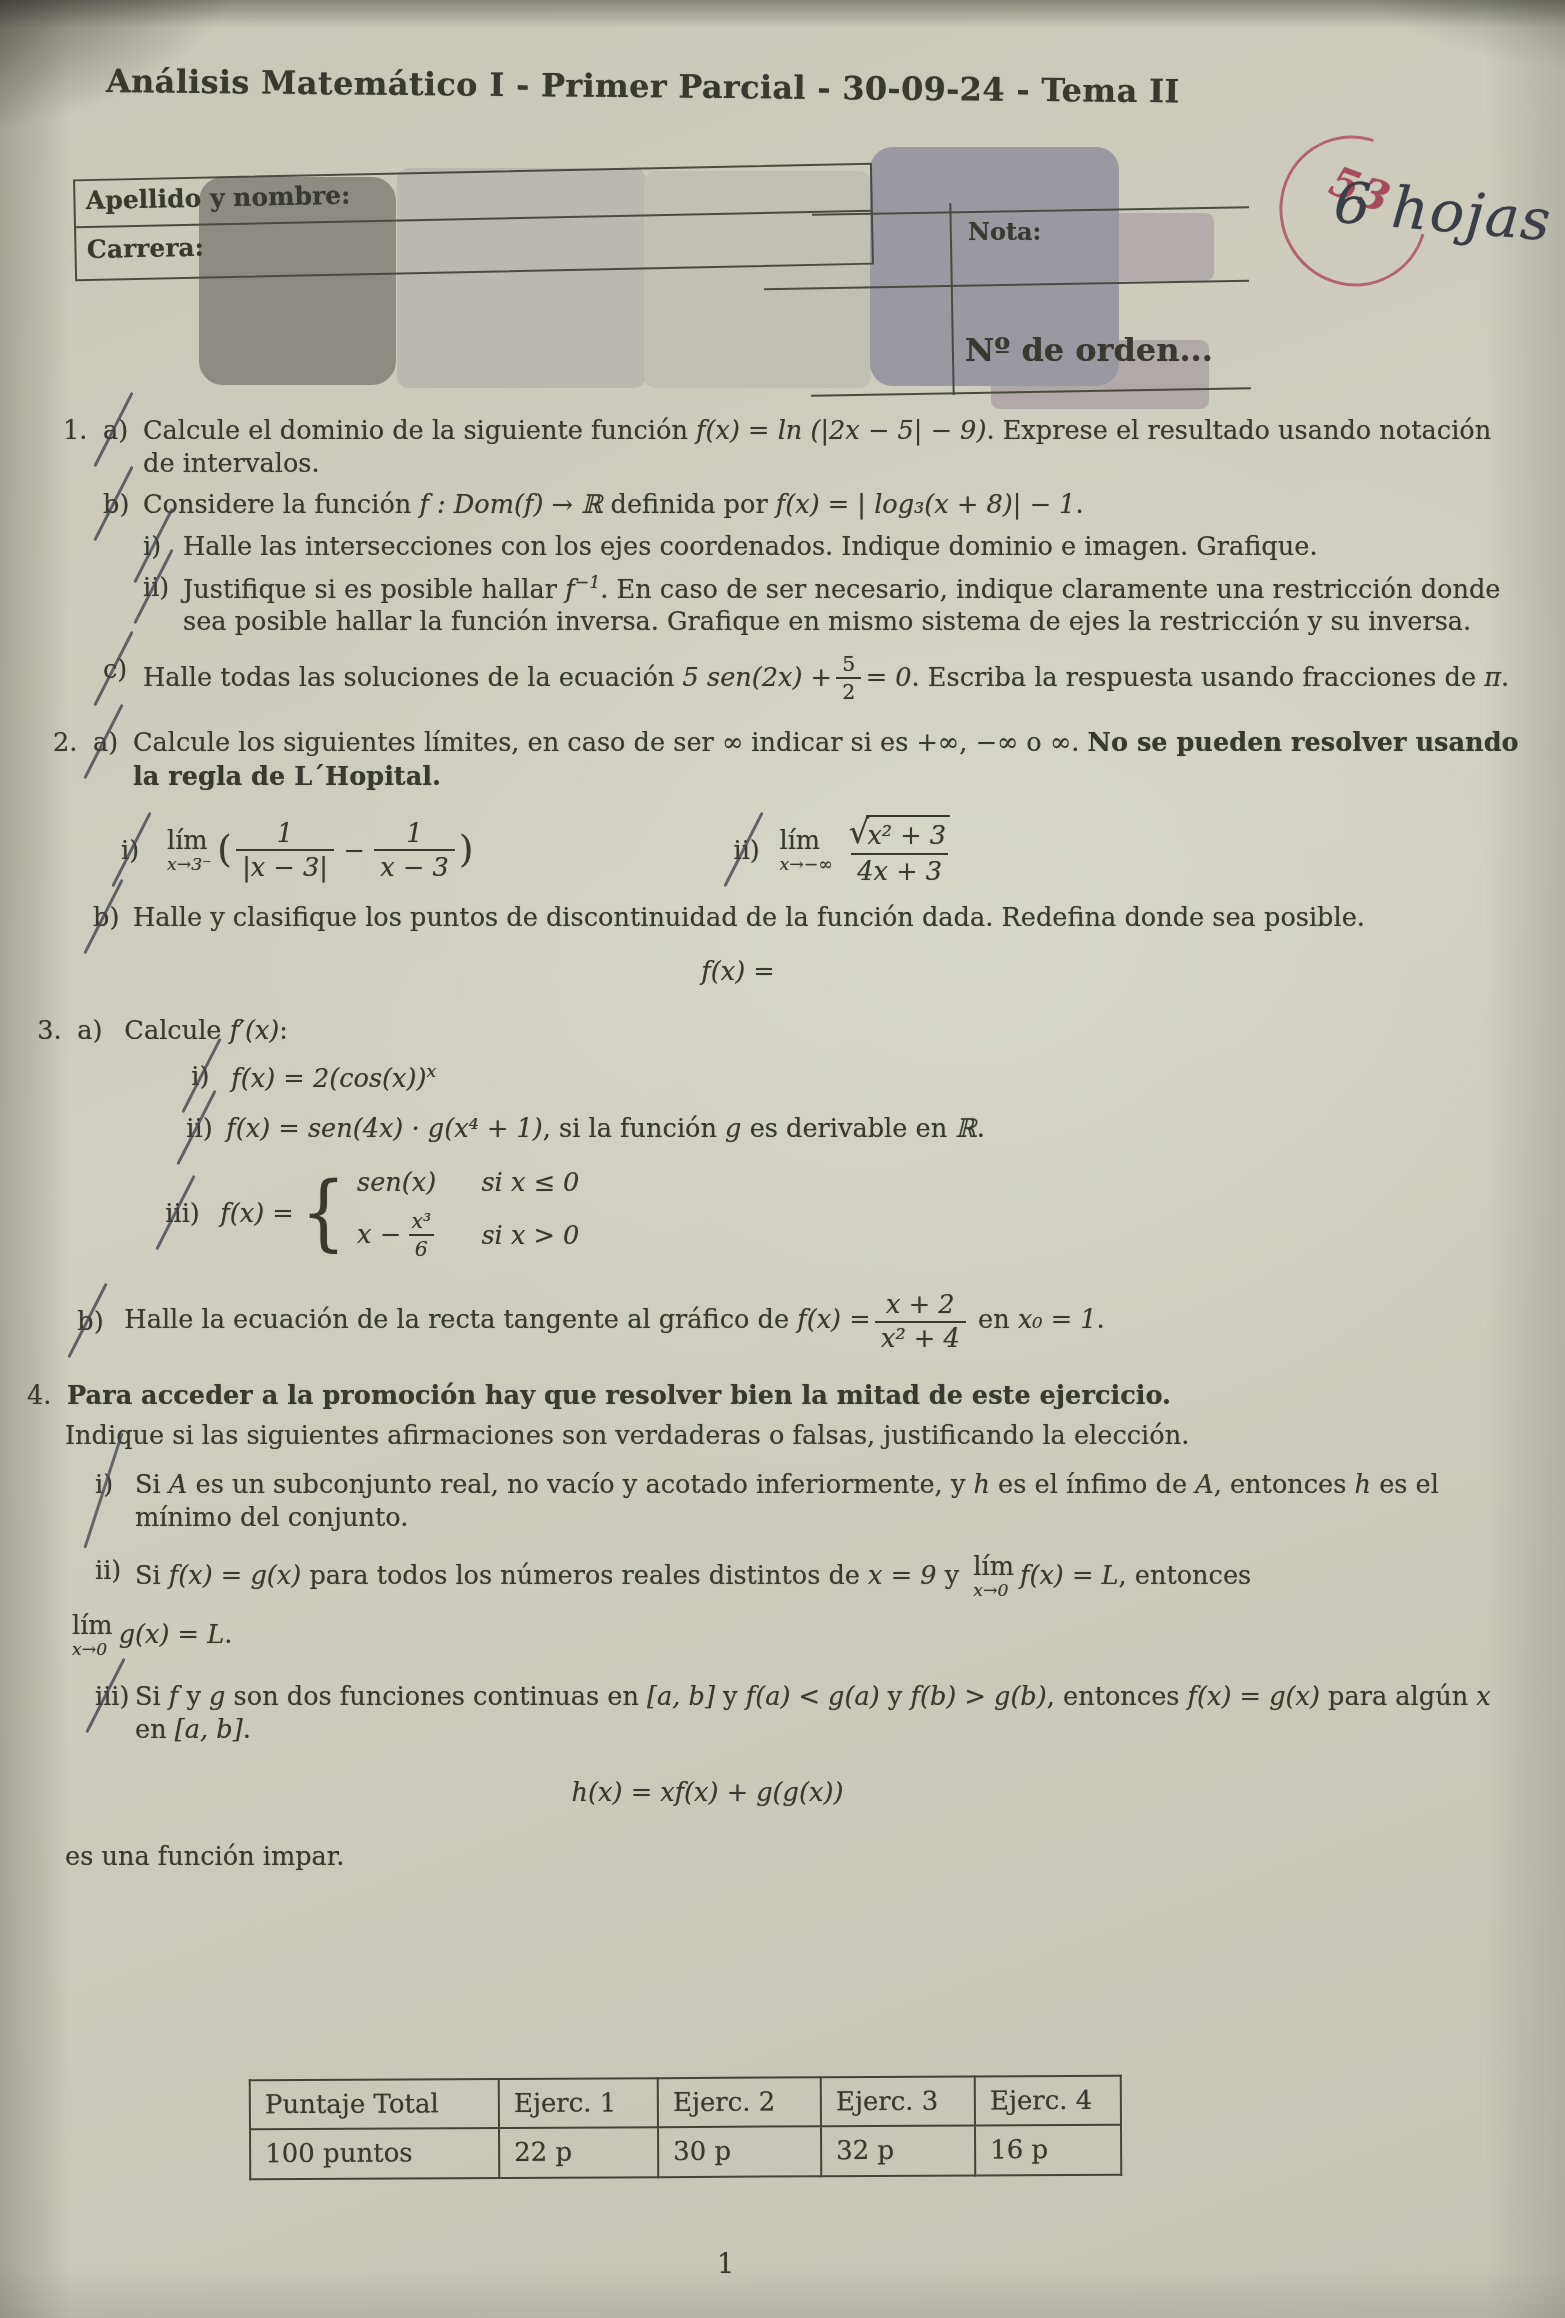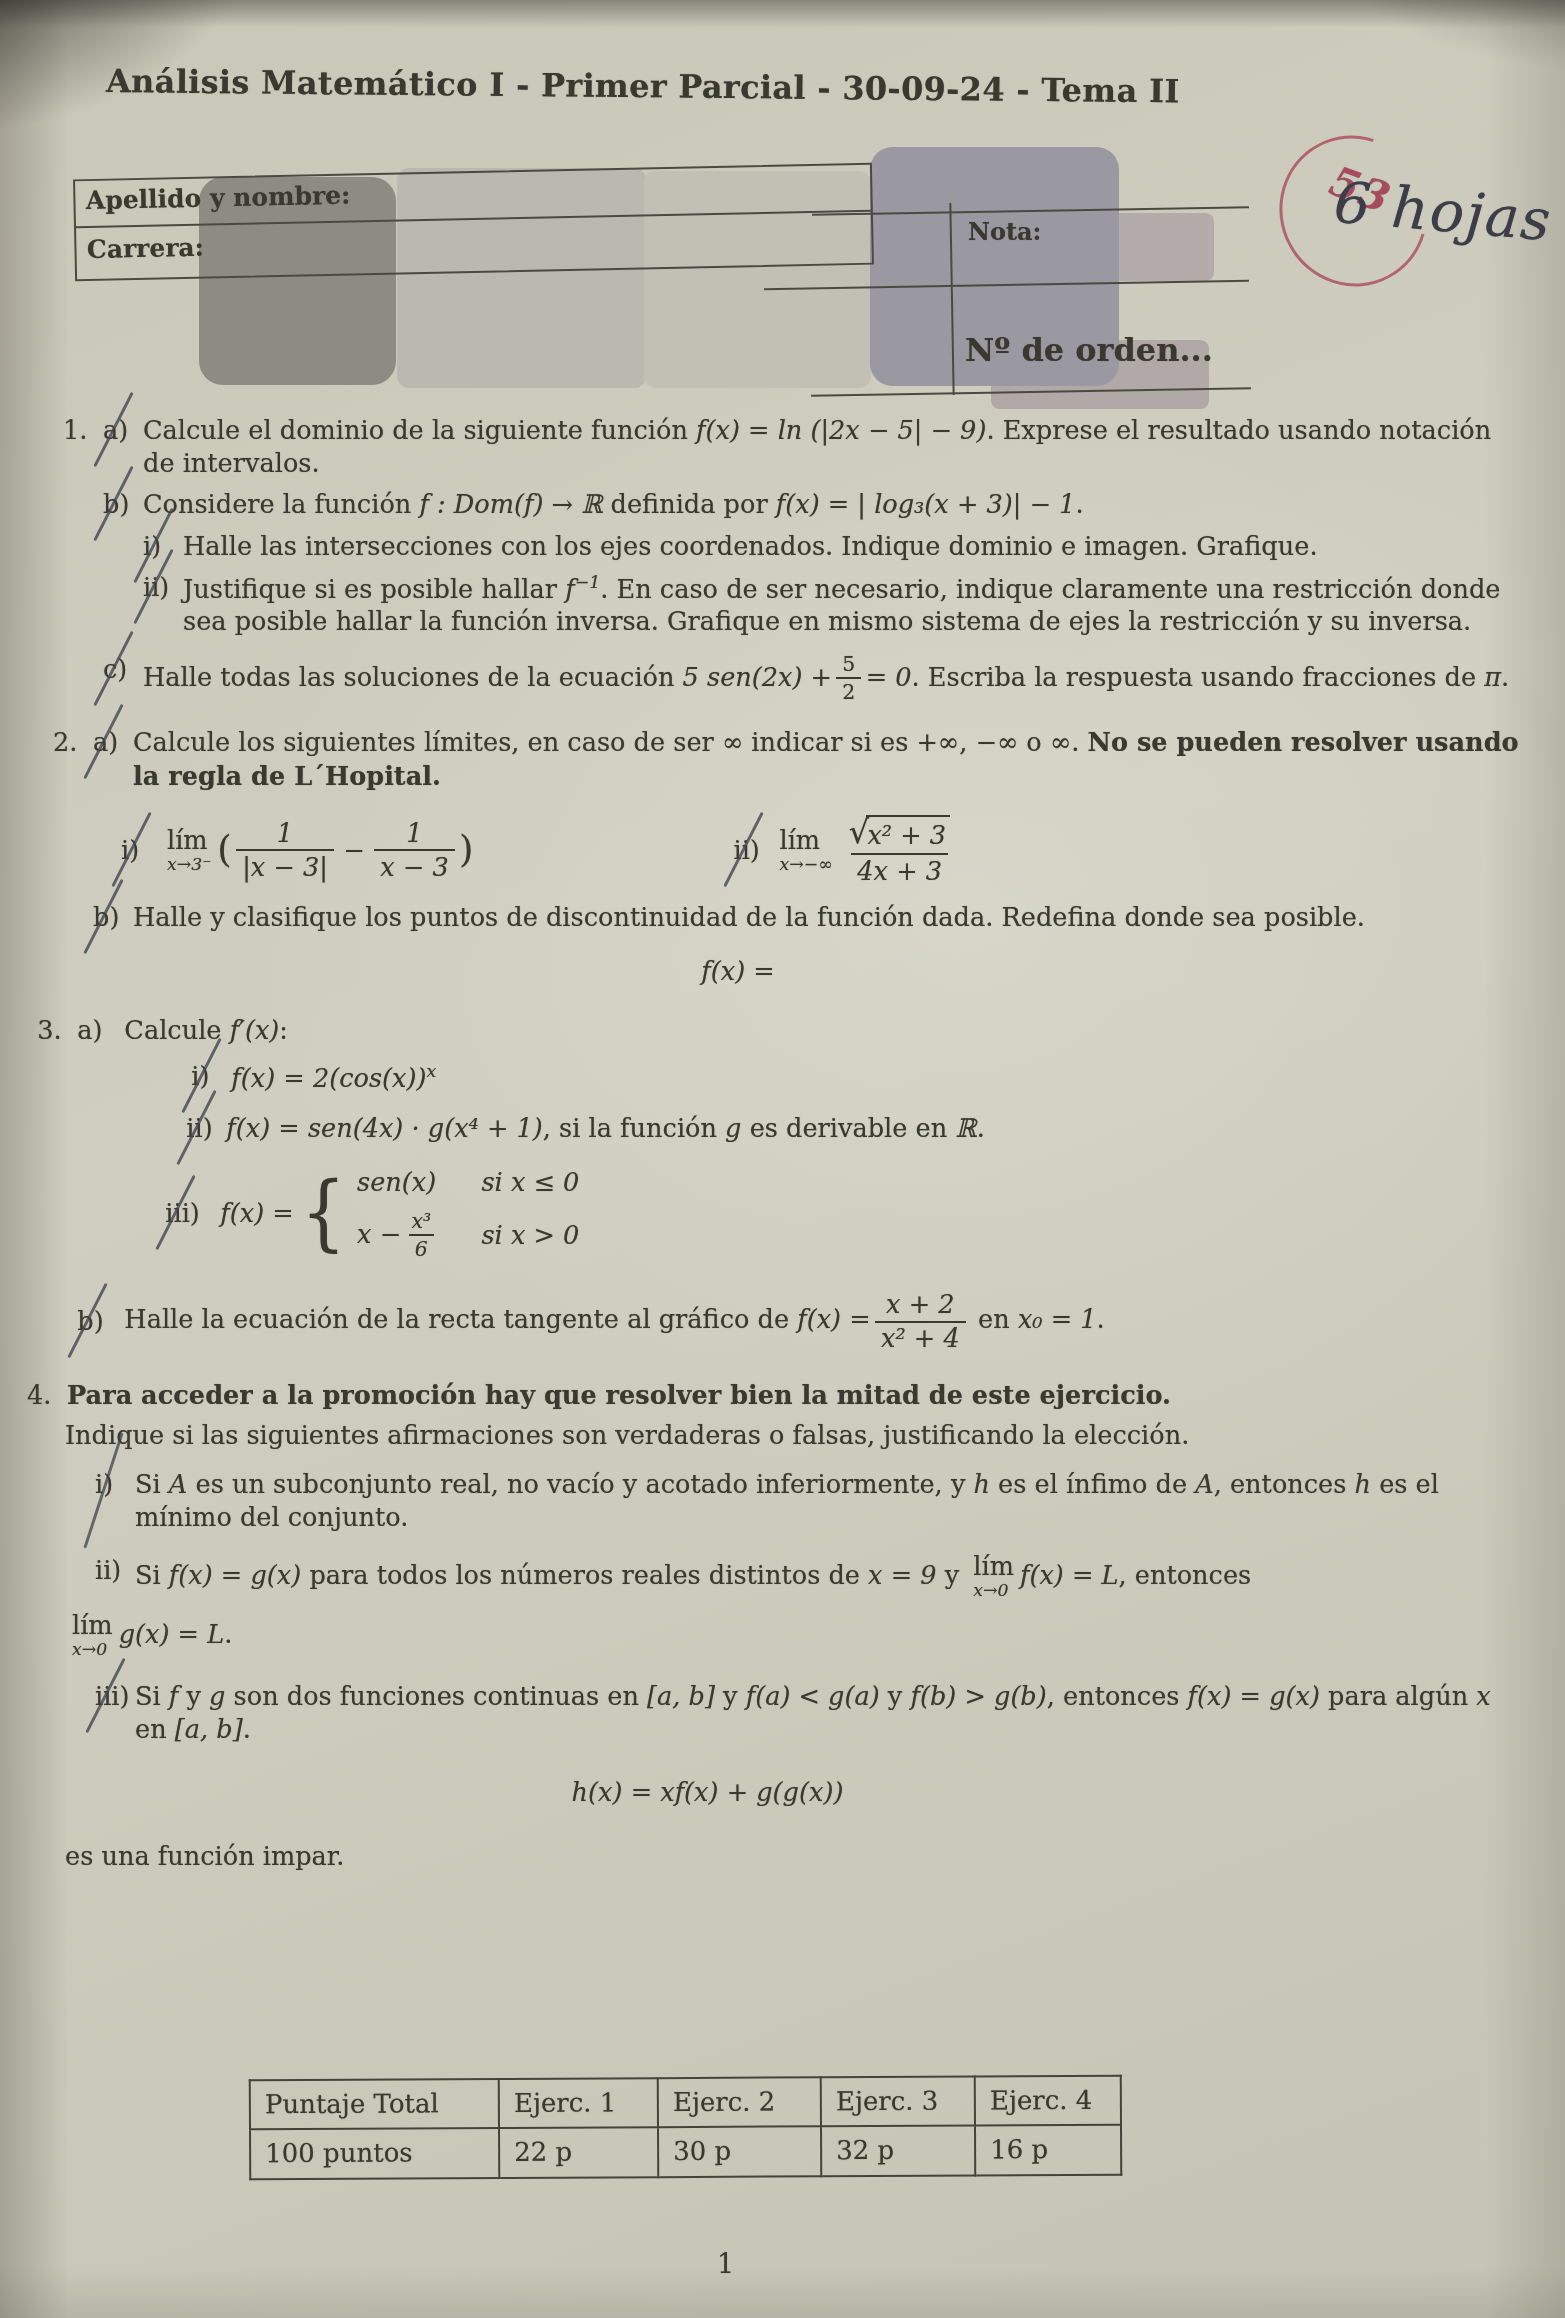--- a/index.html
+++ b/index.html
@@ -117,21 +117,21 @@
     <div style="margin-left:24px;">
       <div class="it">
         <span class="nm">1.</span>
         <span class="mk sl">a)</span>
         <div class="bd"><span>Calcule el dominio de la siguiente función </span><span class="m">f(x) = ln (|2x − 5| − 9)</span><span>. Exprese el resultado usando notación de intervalos.</span></div>
       </div>
       <div class="it" style="margin-top:7.8px;">
         <span class="nm"></span>
         <span class="mk sl">b)</span>
         <div class="bd">
-          <span>Considere la función </span><span class="m">f : Dom(f) → ℝ</span><span> definida por </span><span class="m">f(x) = | log₃(x + 3)| − 1</span><span>.</span>
+          <span>Considere la función </span><span class="m">f : Dom(f) → ℝ</span><span> definida por </span><span class="m">f(x) = | log₃(x + 8)| − 1</span><span>.</span>
           <div class="it" style="margin-top:8.7px;">
             <span class="mk sl">i)</span>
             <div class="bd"><span>Halle las intersecciones con los ejes coordenados. Indique dominio e imagen. Grafique.</span></div>
           </div>
           <div class="it" style="margin-top:7px;">
             <span class="mk sl">ii)</span>
             <div class="bd"><span>Justifique si es posible hallar </span><span class="m">f</span><sup class="m">−1</sup><span>. En caso de ser necesario, indique claramente una restricción donde sea posible hallar la función inversa. Grafique en mismo sistema de ejes la restricción y su inversa.</span></div>
           </div>
         </div>
       </div>

